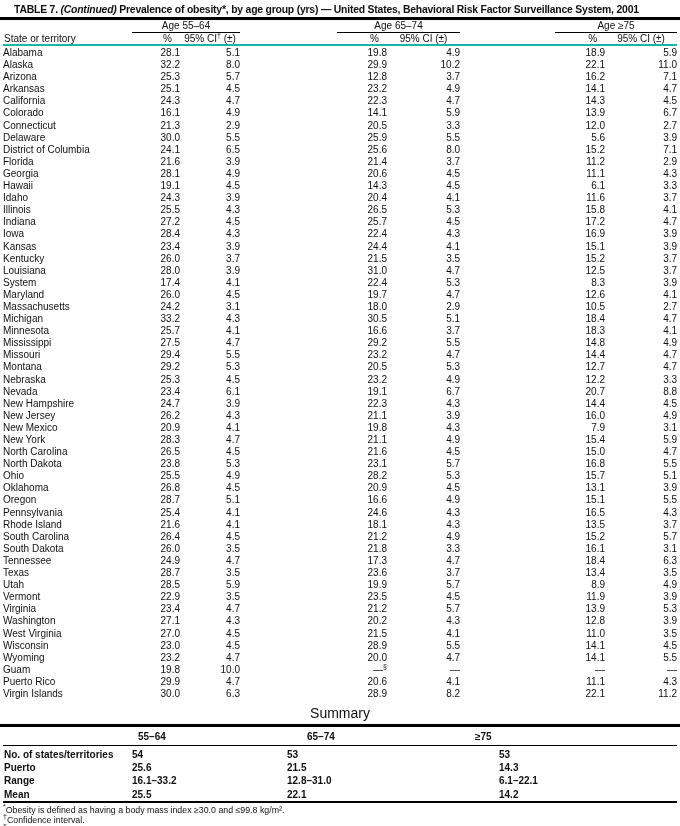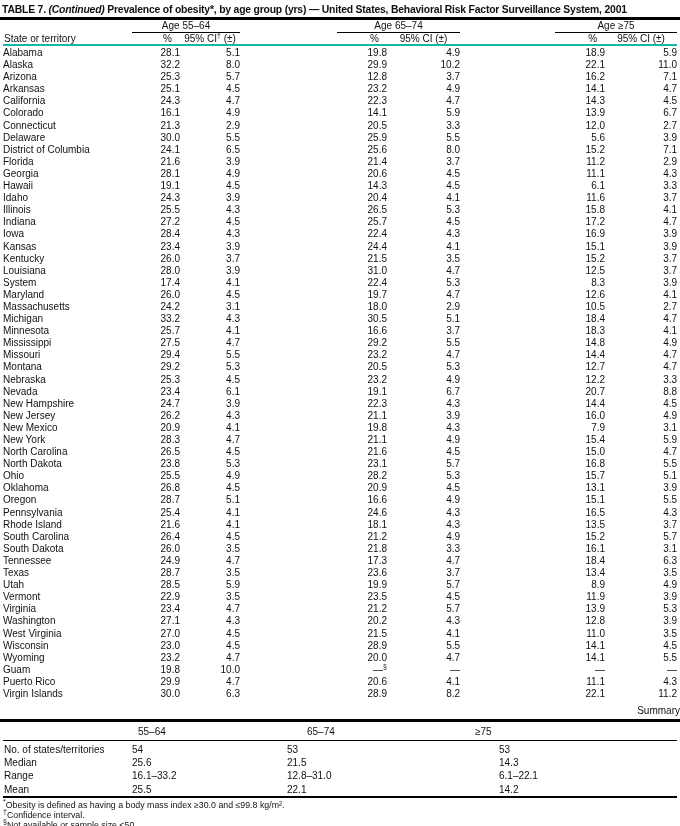--- a/index.html
+++ b/index.html
@@ -5,21 +5,21 @@
   * { box-sizing: border-box; }
   html, body { margin: 0; padding: 0; }
   body {
     width: 680px; height: 826px; background: #ffffff; color: #111111;
     font-family: "Liberation Sans", sans-serif; overflow: hidden;
   }
   .page { position: relative; width: 680px; height: 826px; }
 
   .title {
     font-size: 10.4px; font-weight: bold; letter-spacing: -0.2px;
-    white-space: nowrap; padding: 4px 1px 2px 2px;
+    white-space: nowrap; padding: 4px 1px 2px 14px;
     border-bottom: 3px solid #000;
   }
   .title .cont { font-style: italic; }
 
   table.main { border-collapse: collapse; table-layout: fixed; width: 674px; margin-left: 3px; }
   table.main th, table.main td { padding: 0; white-space: nowrap; font-weight: normal; }
 
   tr.hdr1 th { height: 13px; vertical-align: bottom; }
   .grp { font-size: 10px; text-align: center; border-bottom: 1.4px solid #000; padding-bottom: 1px; line-height: 11px; }
   tr.hdr2 th { border-bottom: 2px solid #14b8a6; font-size: 10px; height: 12px; vertical-align: bottom; line-height: 11px; }
@@ -28,24 +28,24 @@
   tr.hdr2 th.cih { text-align: center; }
 
   tbody td { font-size: 10px; line-height: 12.1px; height: 12.1px; }
   tbody tr:first-child td { padding-top: 1px; }
   td.state { text-align: left; padding-left: 1px; }
   td.pct { text-align: right; }
   td.ci1 { text-align: right; padding-right: 28px; }
   td.ci2 { text-align: right; padding-right: 30px; }
   td.ci3 { text-align: right; padding-right: 27px; }
 
-  .sum-head { text-align: right; font-size: 10px; margin-top: 5px; padding-bottom: 3px; border-bottom: 3px solid #000; }
+  .sum-head { text-align: center; font-size: 14px; margin-top: 5px; padding-bottom: 3px; border-bottom: 3px solid #000; }
 
   table.sum { border-collapse: collapse; table-layout: fixed; width: 674px; margin-left: 3px; }
-  table.sum th, table.sum td { padding: 0; white-space: nowrap; font-weight: normal; font-size: 10px; text-align: left; }
+  table.sum th, table.sum td { padding: 0; white-space: nowrap; font-weight: bold; font-size: 10px; text-align: left; }
   table.sum th { padding-top: 4px; padding-bottom: 3px; border-bottom: 1.5px solid #000; line-height: 11px; }
   table.sum th.h1 { padding-left: 6px; }
   table.sum th.h2 { padding-left: 20px; }
   table.sum th.h3 { text-indent: -24px; }
   table.sum td { line-height: 13.2px; height: 13.2px; }
   table.sum td.lbl { padding-left: 1px; }
   table.sum tr:first-child td { padding-top: 2px; }
   table.sum tr.last td { border-bottom: 2.5px solid #000; }
 
   .footnotes { margin: 2px 0 0 3px; }
@@ -714,21 +714,21 @@
       </tr>
     </thead>
     <tbody id="sumbody">
         <tr>
           <td class="lbl">No. of states/territories</td>
           <td class="v1">54</td>
           <td class="v2">53</td>
           <td class="v3">53</td>
         </tr>
         <tr>
-          <td class="lbl">Median</td>
+          <td class="lbl">Puerto</td>
           <td class="v1">25.6</td>
           <td class="v2">21.5</td>
           <td class="v3">14.3</td>
         </tr>
         <tr>
           <td class="lbl">Range</td>
           <td class="v1">16.1–33.2</td>
           <td class="v2">12.8–31.0</td>
           <td class="v3">6.1–22.1</td>
         </tr>

